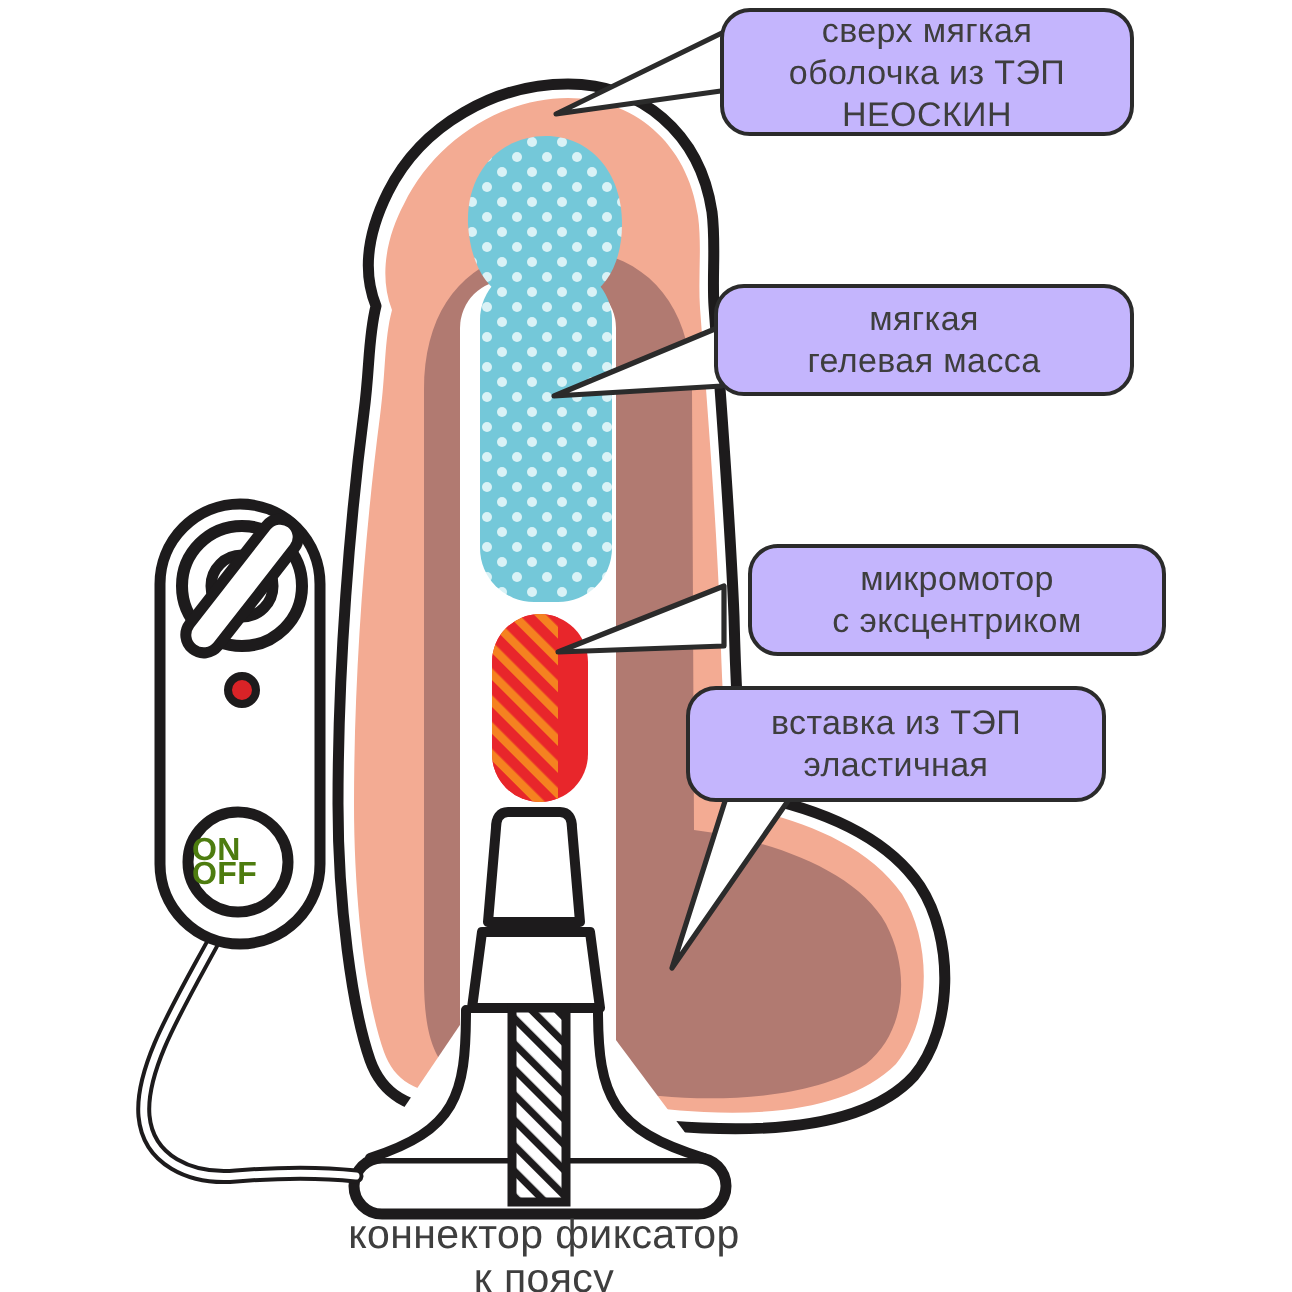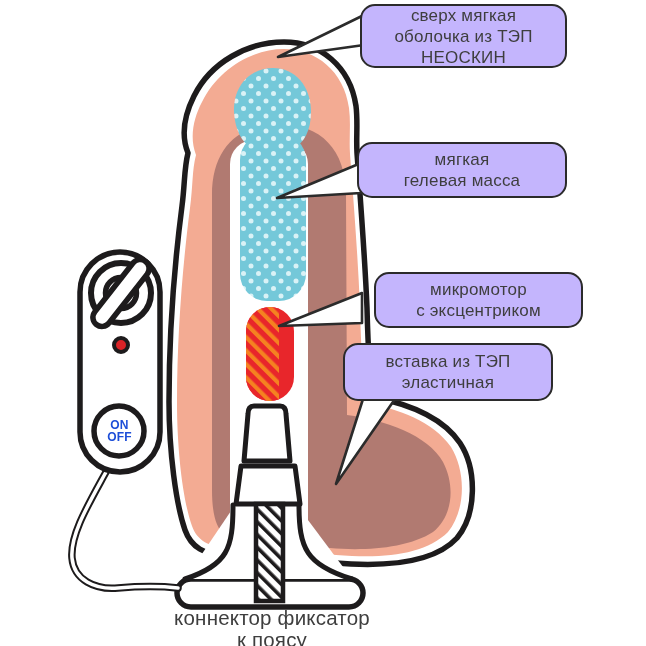--- a/index.html
+++ b/index.html
@@ -5,22 +5,22 @@
   html,body{margin:0;padding:0;background:#fff;}
   #canvas{position:relative;width:646px;height:646px;background:#ffffff;overflow:hidden;
           font-family:"Liberation Sans",sans-serif;}
   #art{position:absolute;left:0;top:0;}
   .bubble{position:absolute;box-sizing:border-box;background:#c4b5fd;border:2.6px solid #2b2b2b;
           border-radius:15px;display:flex;align-items:center;justify-content:center;
           text-align:center;white-space:pre-line;color:#3e3e3e;font-size:17px;line-height:21px;
           letter-spacing:.2px;}
   .plain-label{position:absolute;text-align:center;white-space:pre-line;color:#3e3e3e;
           font-size:20.5px;line-height:21.5px;letter-spacing:.2px;}
-  .power-label{position:absolute;text-align:center;white-space:pre-line;color:#1d4ed8;
-          font-size:12px;font-weight:bold;line-height:11.5px;letter-spacing:.2px;}
+  .power-label{position:absolute;text-align:left;white-space:pre-line;color:#4d7c0f;
+          font-size:16px;font-weight:bold;line-height:11.5px;letter-spacing:.2px;}
 </style>
 </head>
 <body>
 
 <div id="canvas">
 
   <svg id="art" width="646" height="646" viewBox="0 0 646 646" xmlns="http://www.w3.org/2000/svg">
     <defs>
       <pattern id="dots" width="15" height="15" patternUnits="userSpaceOnUse">
         <rect width="15" height="15" fill="#74c8d9"></rect>

